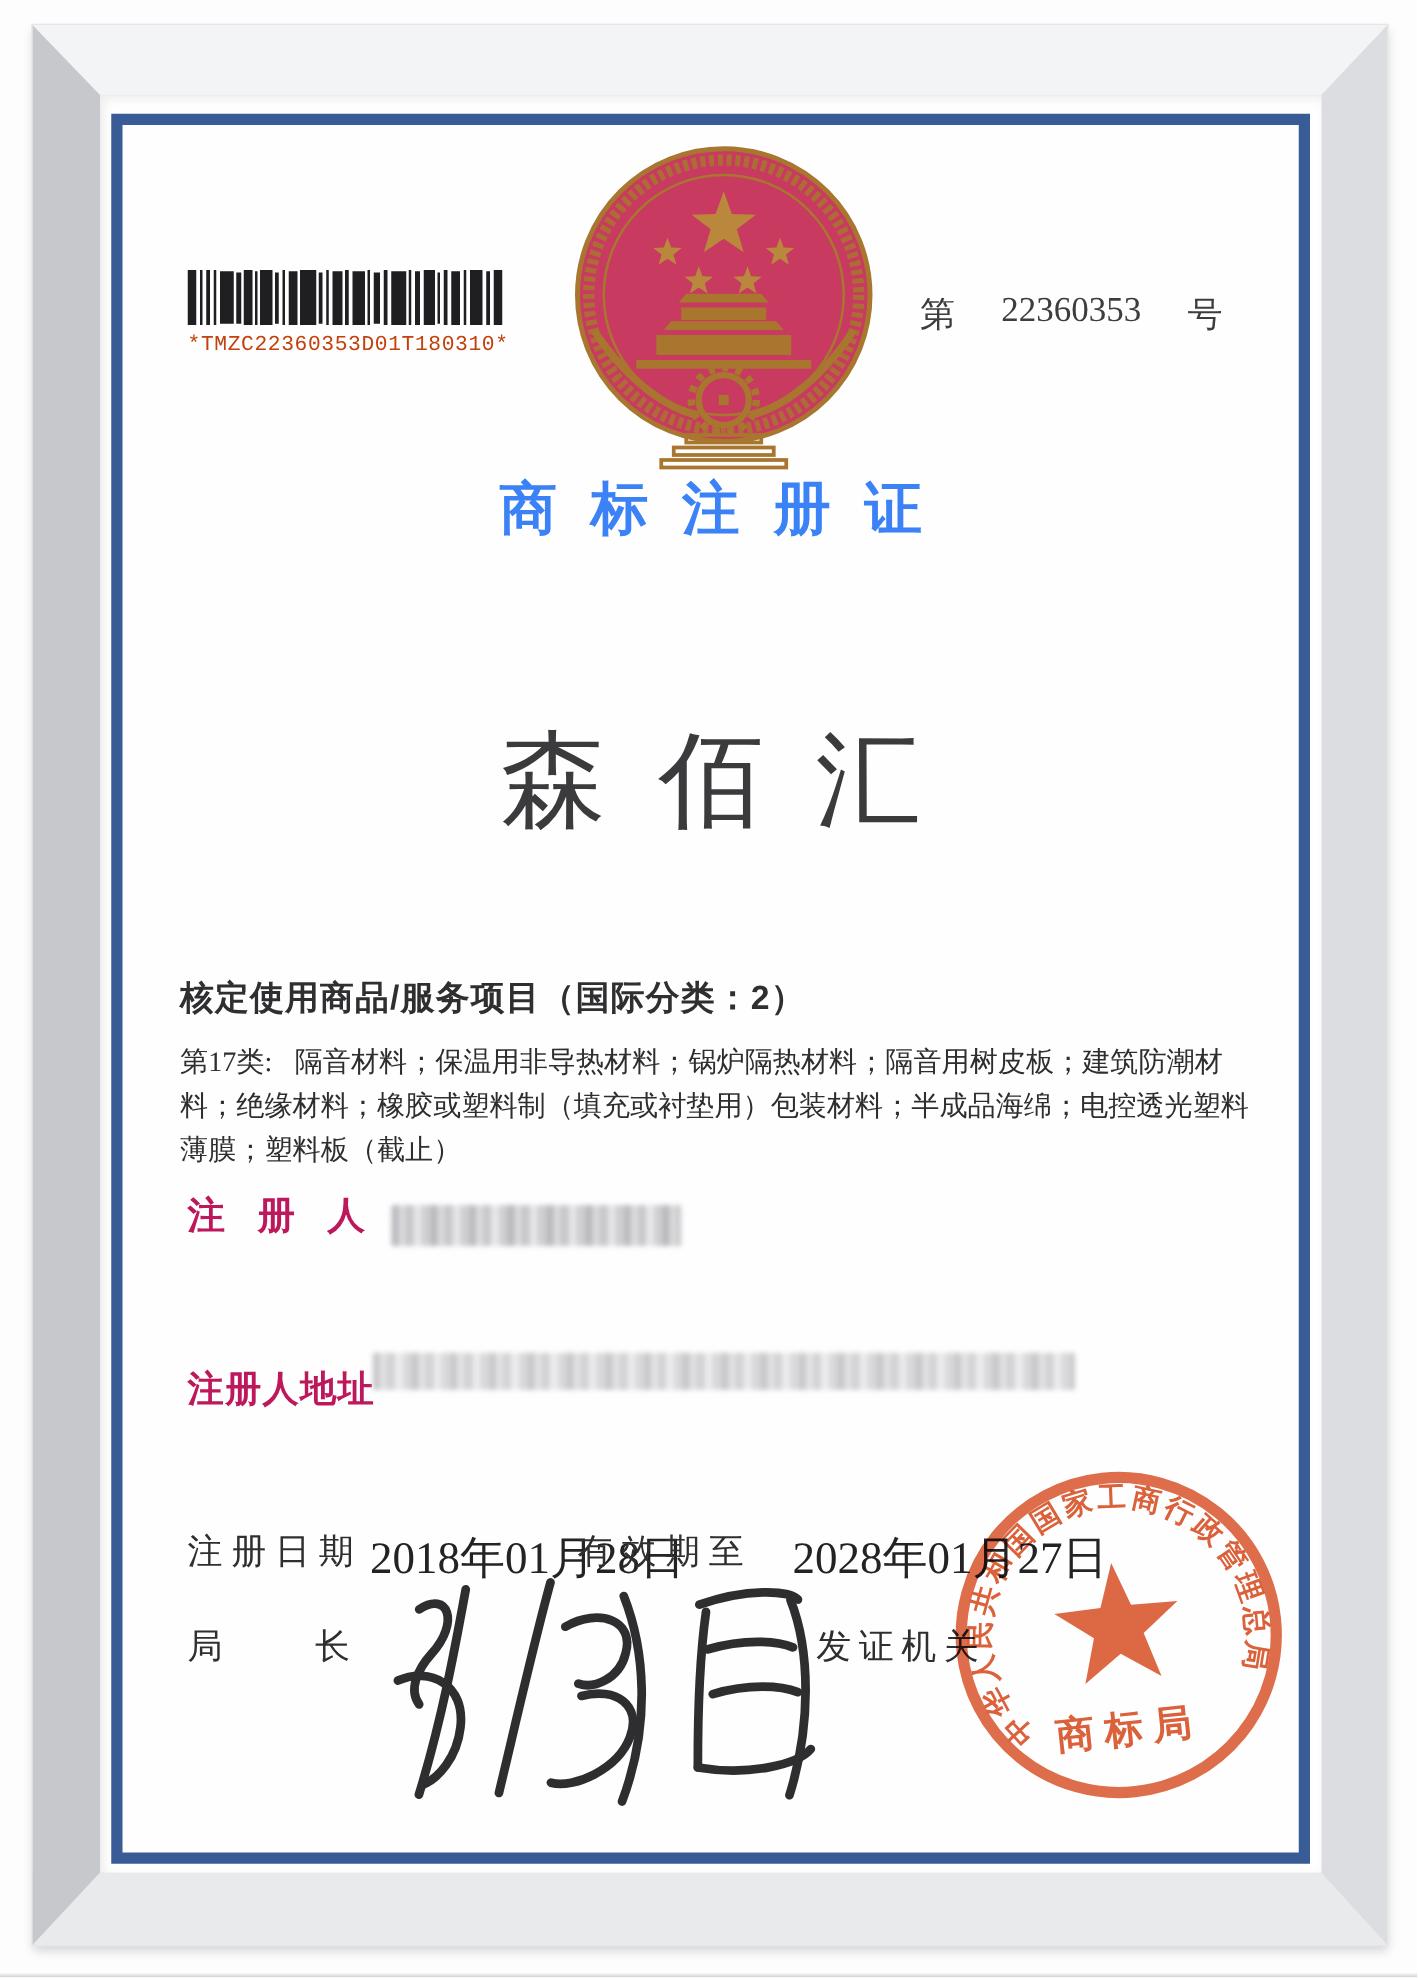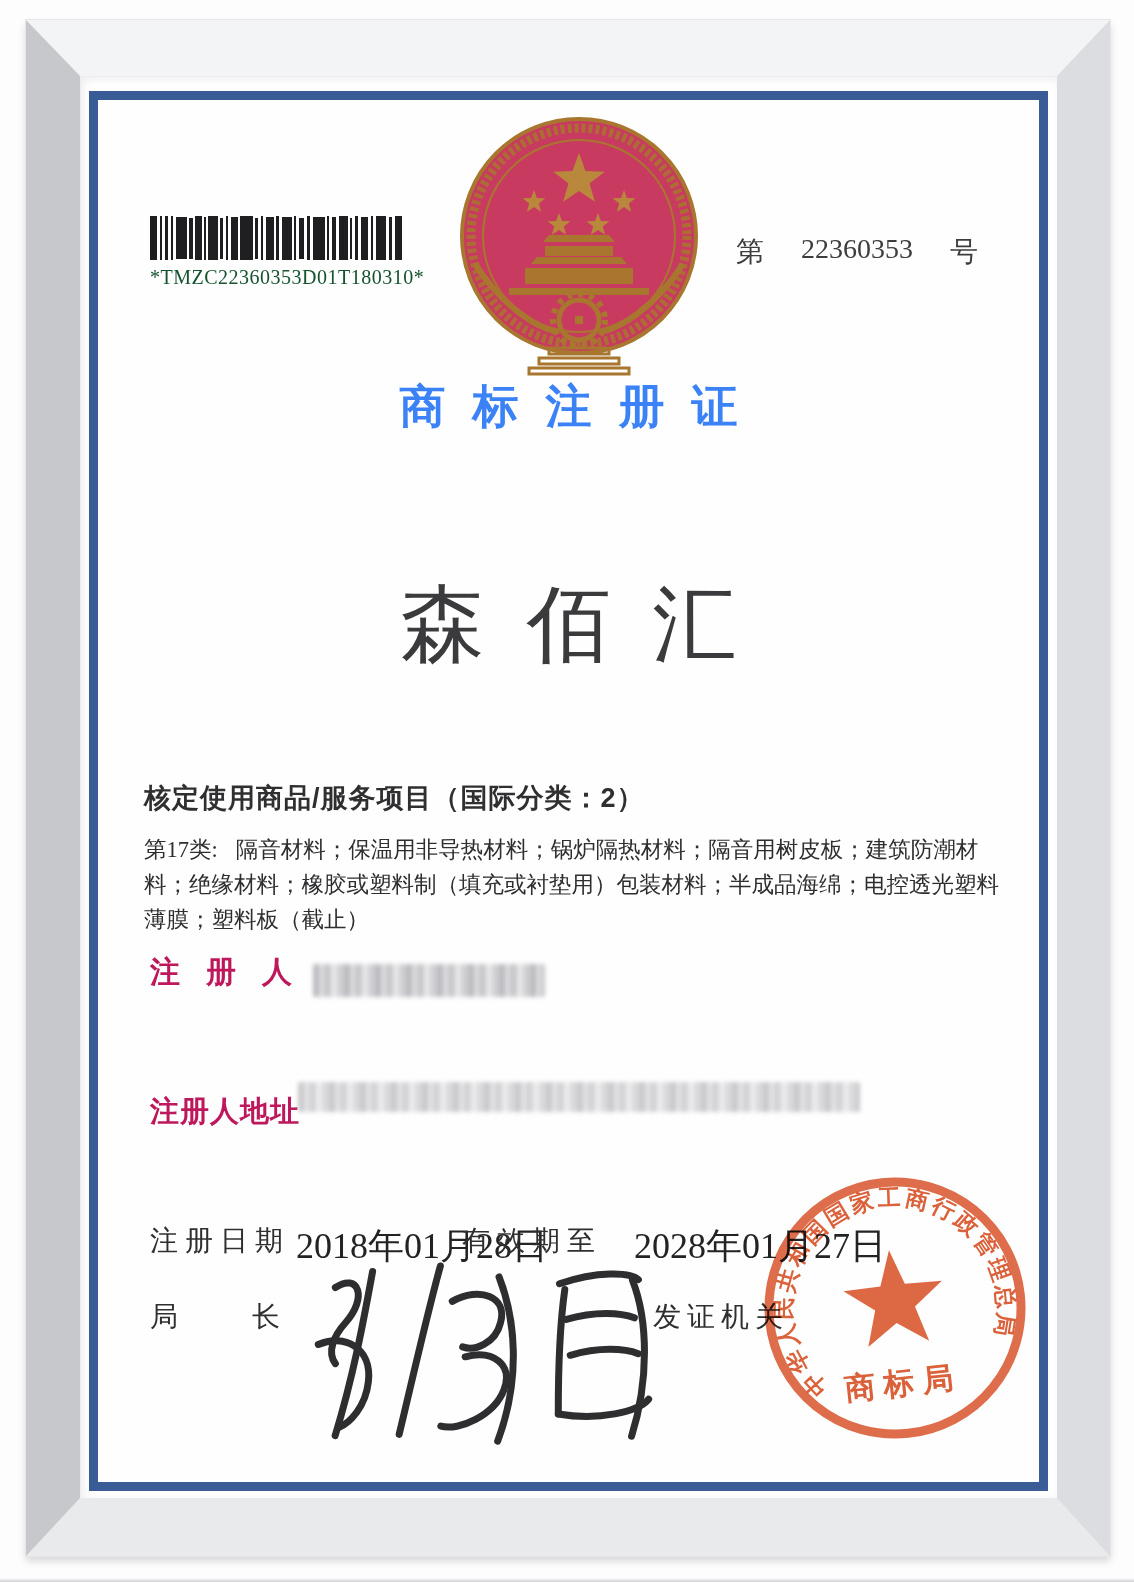--- a/index.html
+++ b/index.html
@@ -27,22 +27,22 @@
     position:absolute; inset:0; background:#fefefe;
     box-shadow: inset 1px 1px 0 #ededf0, inset 3px 3px 8px rgba(0,0,0,.07);
   }
   .blue-border {
     position:absolute; left:9px; right:9px; top:15px; bottom:7px;
     border:9px solid #3a5c96; pointer-events:none;
   }
   
   .barcode-block { position:absolute; left:70px; top:140px; width:252px; text-align:center; }
   .barcode-text {
-    margin-top:1px; font-size:20px; letter-spacing:.5px; color:#14532d;
-    font-family:Liberation Serif, serif; white-space:nowrap;
+    margin-top:1px; font-size:17px; letter-spacing:.5px; color:#c2410c;
+    font-family:Liberation Mono, monospace; white-space:nowrap;
   }
   
   .emblem { position:absolute; left:358px; top:38px; }
   .cert-number {
     position:absolute; left:656px; top:157px; display:flex; gap:37px;
     font-family:"Liberation Serif", serif; font-size:28px; color:#3d3d40;
   }
   .cert-title {
     position:absolute; left:0; right:0; top:300px; text-align:center;
     font-size:46px; font-weight:600; color:#3b82f6;

